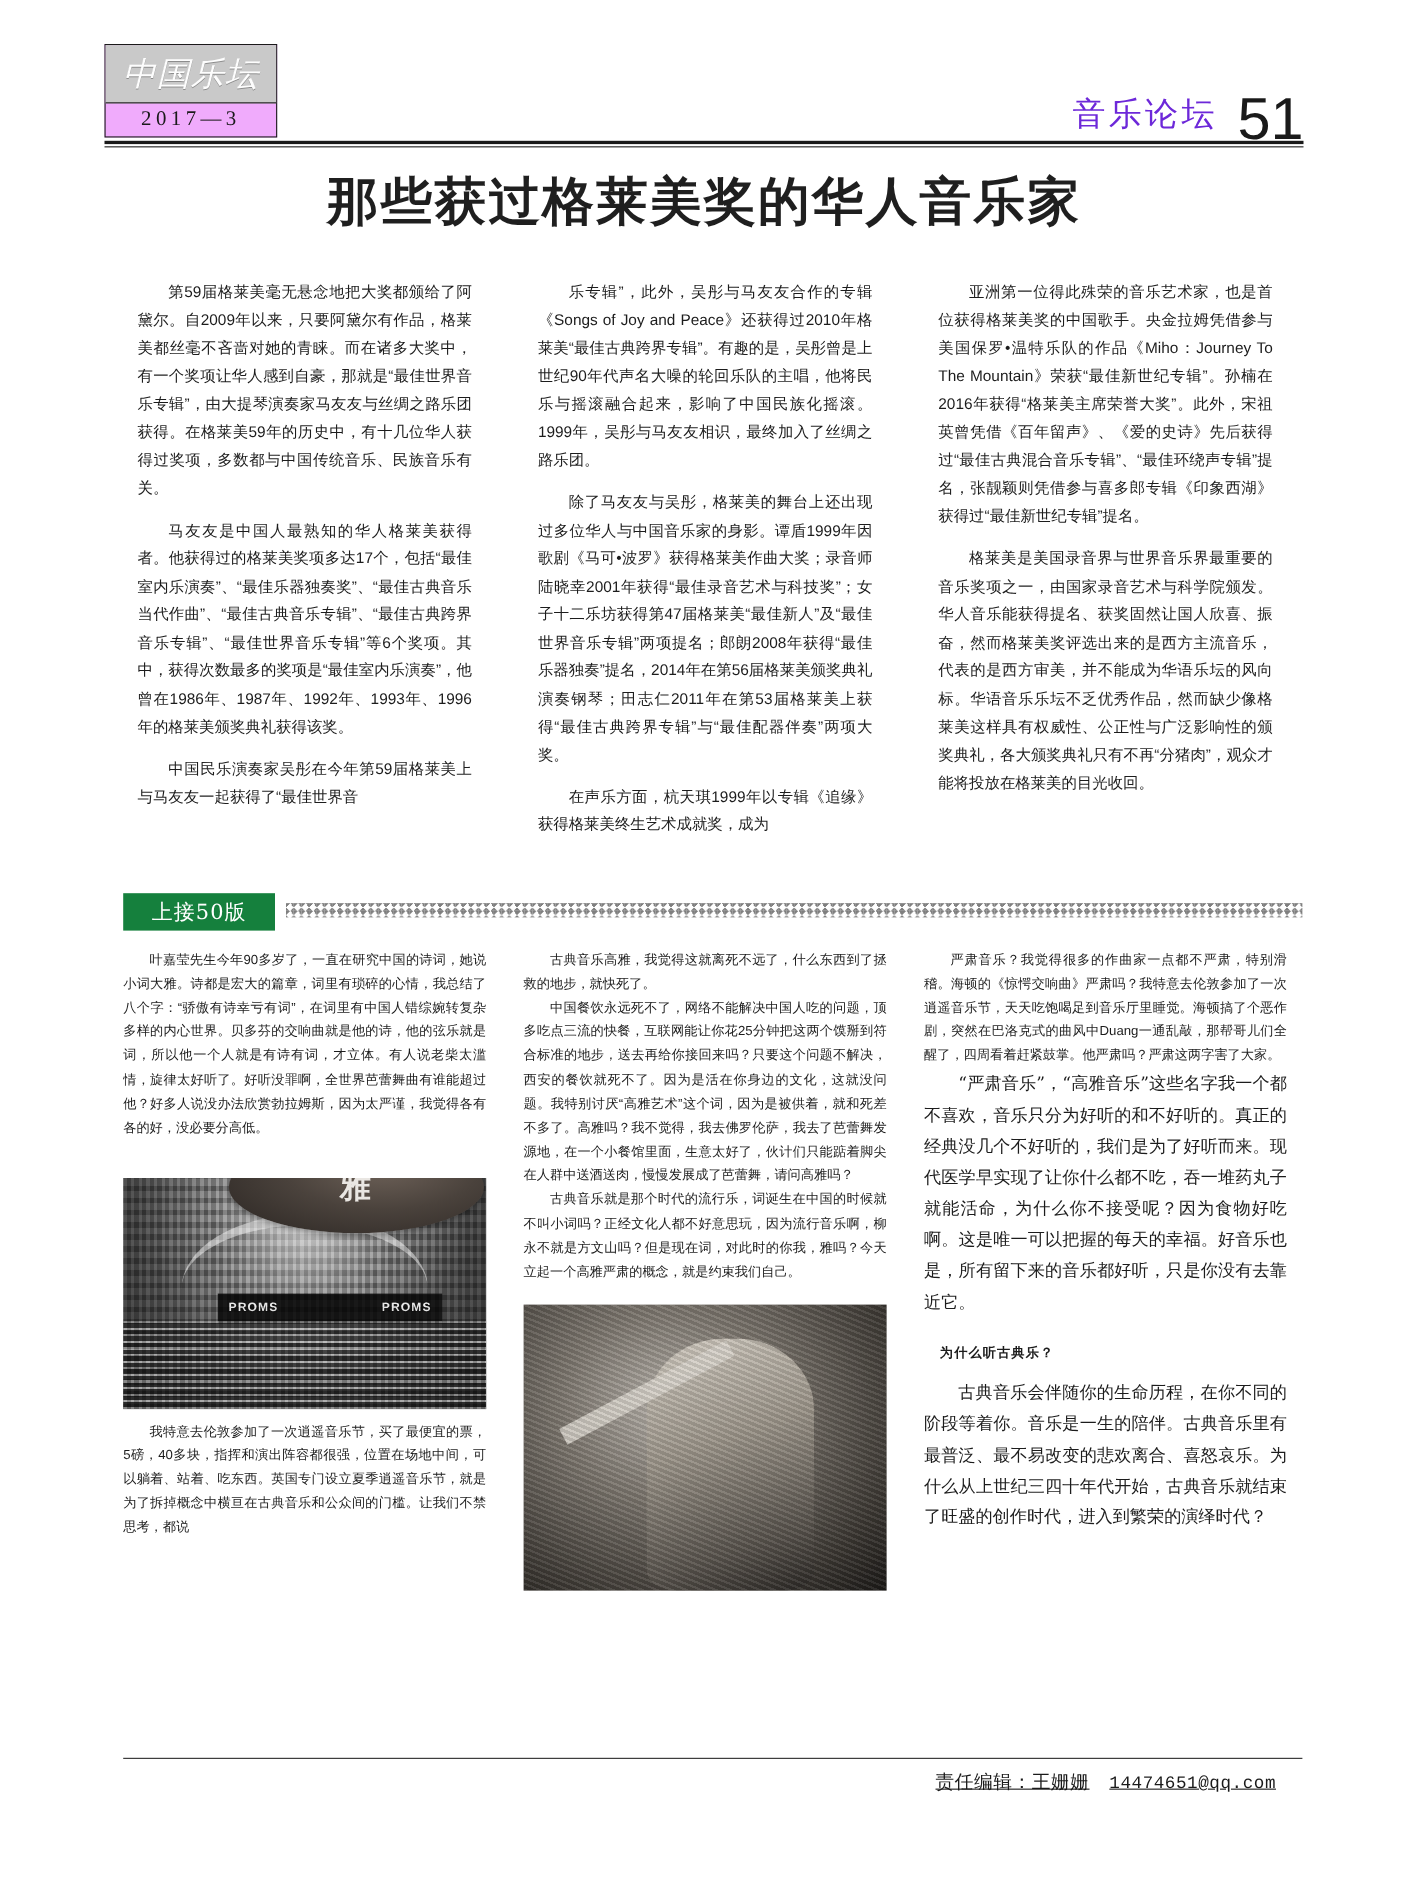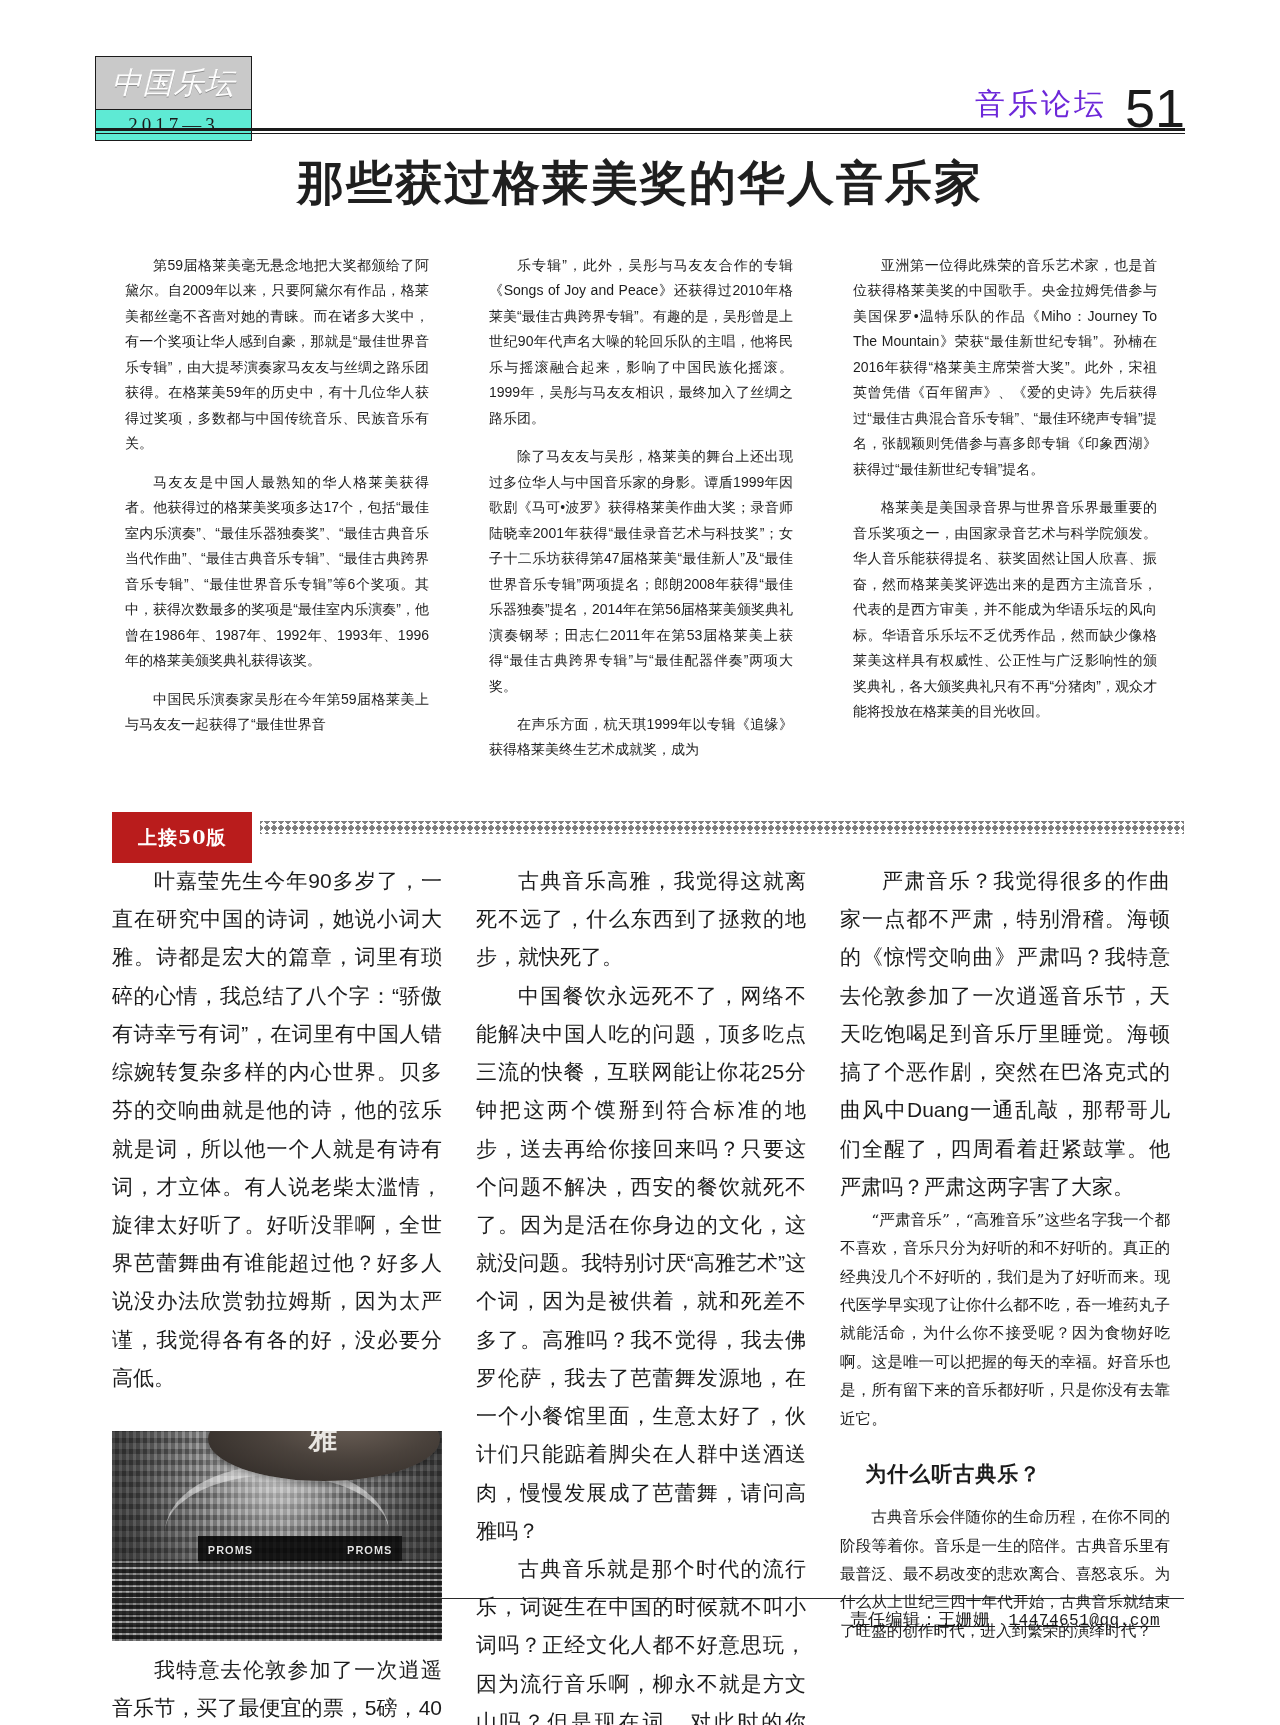--- a/index.html
+++ b/index.html
@@ -27,24 +27,24 @@
   .masthead {
     position: absolute;
     left: 95px;
     top: 40px;
     width: 1090px;
     height: 95px;
   }
   .logo-box {
     position: absolute;
     left: 0;
-    top: 16px;
+    top: 0;
     width: 155px;
     border: 1.5px solid #1a1a1a;
-    background: #5eead4;
+    background: #f0abfc;
   }
   .logo-script {
     height: 52px;
     background: #c9c9c9;
     border-bottom: 1.5px solid #1a1a1a;
     display: flex;
     align-items: center;
     justify-content: center;
     font-family: "DejaVu Serif", serif;
     font-size: 30px;
@@ -136,28 +136,28 @@
     position: absolute;
     left: 112px;
     top: 812px;
     width: 1072px;
     height: 34px;
   }
   .cont-tag {
     position: absolute;
     left: 0;
     top: 0;
-    height: 51px;
+    height: 34px;
     padding: 0 26px;
-    background: #b91c1c;
+    background: #15803d;
     color: #ffffff;
     display: flex;
     align-items: center;
     font-family: "DejaVu Serif", serif;
-    font-weight: bold;
+    font-weight: normal;
     font-size: 19px;
     letter-spacing: 1px;
   }
   .cont-dots {
     position: absolute;
     left: 148px;
     right: 0;
     top: 9px;
     height: 13px;
     background-image:
@@ -173,21 +173,21 @@
     position: absolute;
     left: 112px;
     top: 862px;
     width: 1060px;
     display: flex;
     gap: 34px;
   }
   .low-cols .col p {
     margin: 0;
     text-indent: 2em;
-    font-size: 21px;
+    font-size: 12px;
     line-height: 1.82;
     text-align: justify;
     text-justify: inter-ideograph;
   }
   .low-cols .col p.serif-run {
     font-family: "DejaVu Serif", "Liberation Serif", serif;
     font-size: 15.6px;
   }
   .subhead {
     font-family: "DejaVu Serif", "Liberation Serif", serif;

